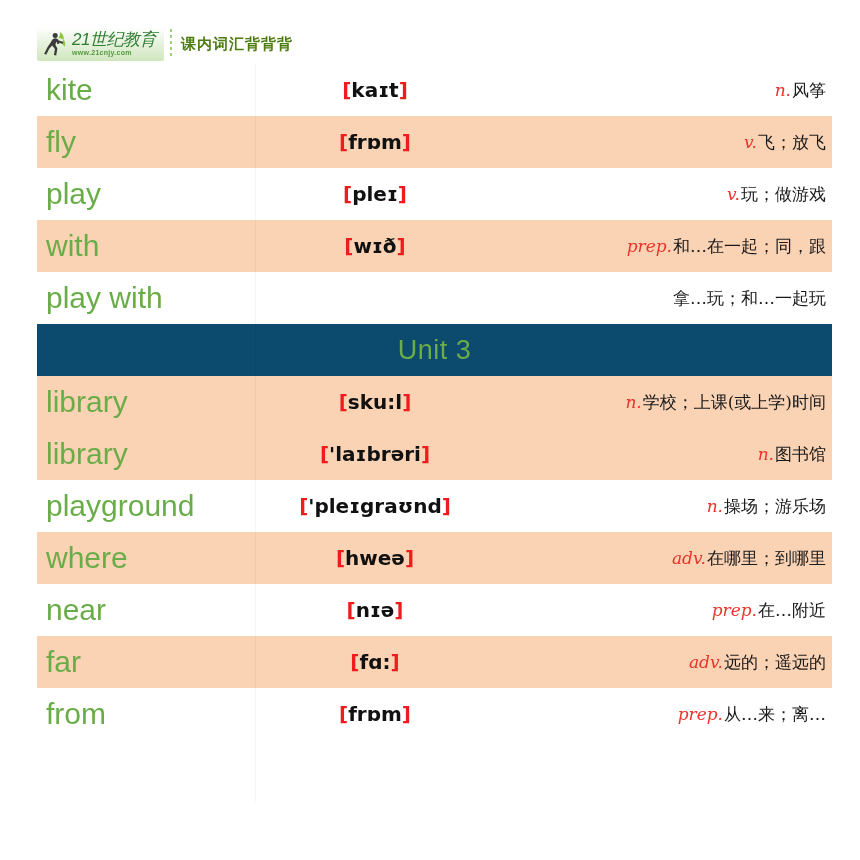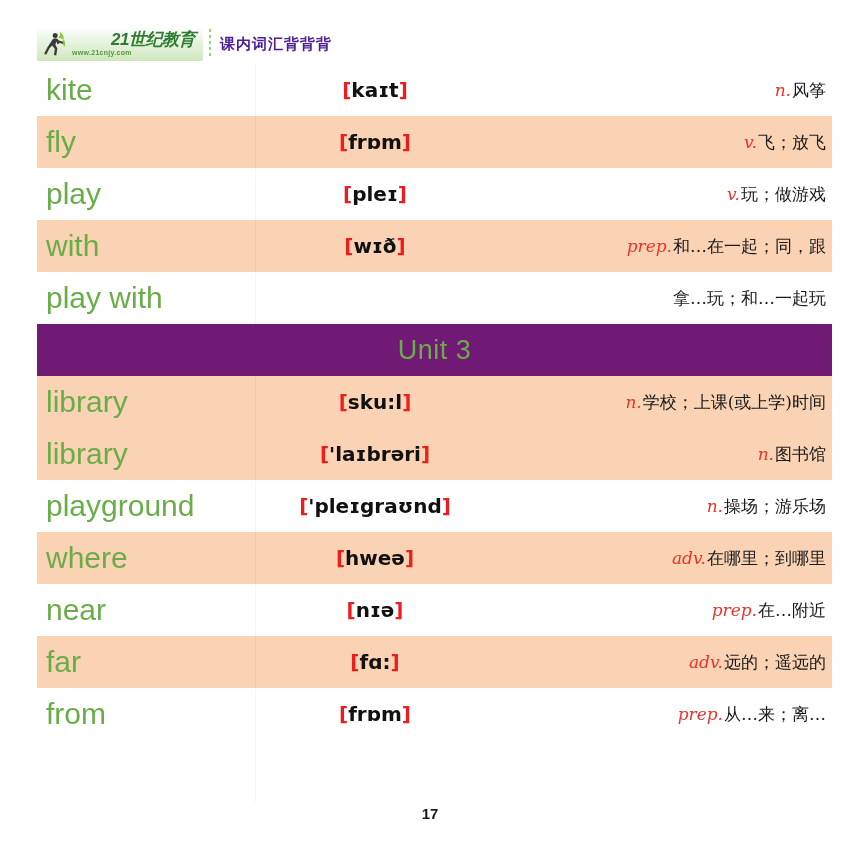--- a/index.html
+++ b/index.html
@@ -45,27 +45,26 @@
     flex: 0 0 auto;
   }
   .logo-text-wrap {
     display: flex;
     flex-direction: column;
     justify-content: center;
     margin-left: 1px;
   }
   .logo-main {
     font-size: 17px;
-    font-weight: bold;
+    font-weight: normal;
     font-style: italic;
     color: #2e7d32;
     line-height: 17px;
     letter-spacing: -0.5px;
     white-space: nowrap;
-    margin-left: 39px;
   }
   .logo-url {
     font-size: 7px;
     font-weight: bold;
     color: #4f9a3a;
     line-height: 9px;
     letter-spacing: 0.3px;
     white-space: nowrap;
   }
   .logo-divider {
@@ -75,21 +74,21 @@
     background: repeating-linear-gradient(
       to bottom,
       #9bd27a 0px, #9bd27a 3px,
       rgba(255,255,255,0) 3px, rgba(255,255,255,0) 6px
     );
     flex: 0 0 auto;
   }
   .logo-tagline {
     font-size: 15px;
     font-weight: bold;
-    color: #4c1d95;
+    color: #4d7c0f;
     letter-spacing: 1px;
     white-space: nowrap;
     font-family: "DejaVu Sans", sans-serif;
   }
 
   
   .vocab-table {
     position: absolute;
     left: 37px;
     top: 64px;
@@ -102,21 +101,21 @@
   }
   .vocab-table td {
     padding: 0;
     vertical-align: middle;
     border: 0;
   }
   tr.shaded { background: #fad2b4; border-radius: 8px; }
   tr.plain  { background: #ffffff; }
 
   tr.unit-row {
-    background: #701a75;
+    background: #0c4a6e;
     height: 52px;
   }
   .unit-cell {
     text-align: center;
     font-size: 27px;
     color: #6aad48;
     letter-spacing: 0.5px;
   }
 
   .col-word  { width: 218px; padding-left: 9px !important; }
@@ -263,15 +262,14 @@
         <tr class="plain">
           <td class="col-word"><span class="word">from</span></td>
           <td class="col-ipa ipa"><span class="br">[</span><span>frɒm</span><span class="br">]</span></td>
           <td class="col-def def"><span class="pos">prep.</span><span>从…来；离…</span></td>
         </tr>
       </tbody>
   </table>
 
   <div class="divider"></div>
 
-  <div class="page-number">17</div>
 
 </div>
 
 </body></html>

